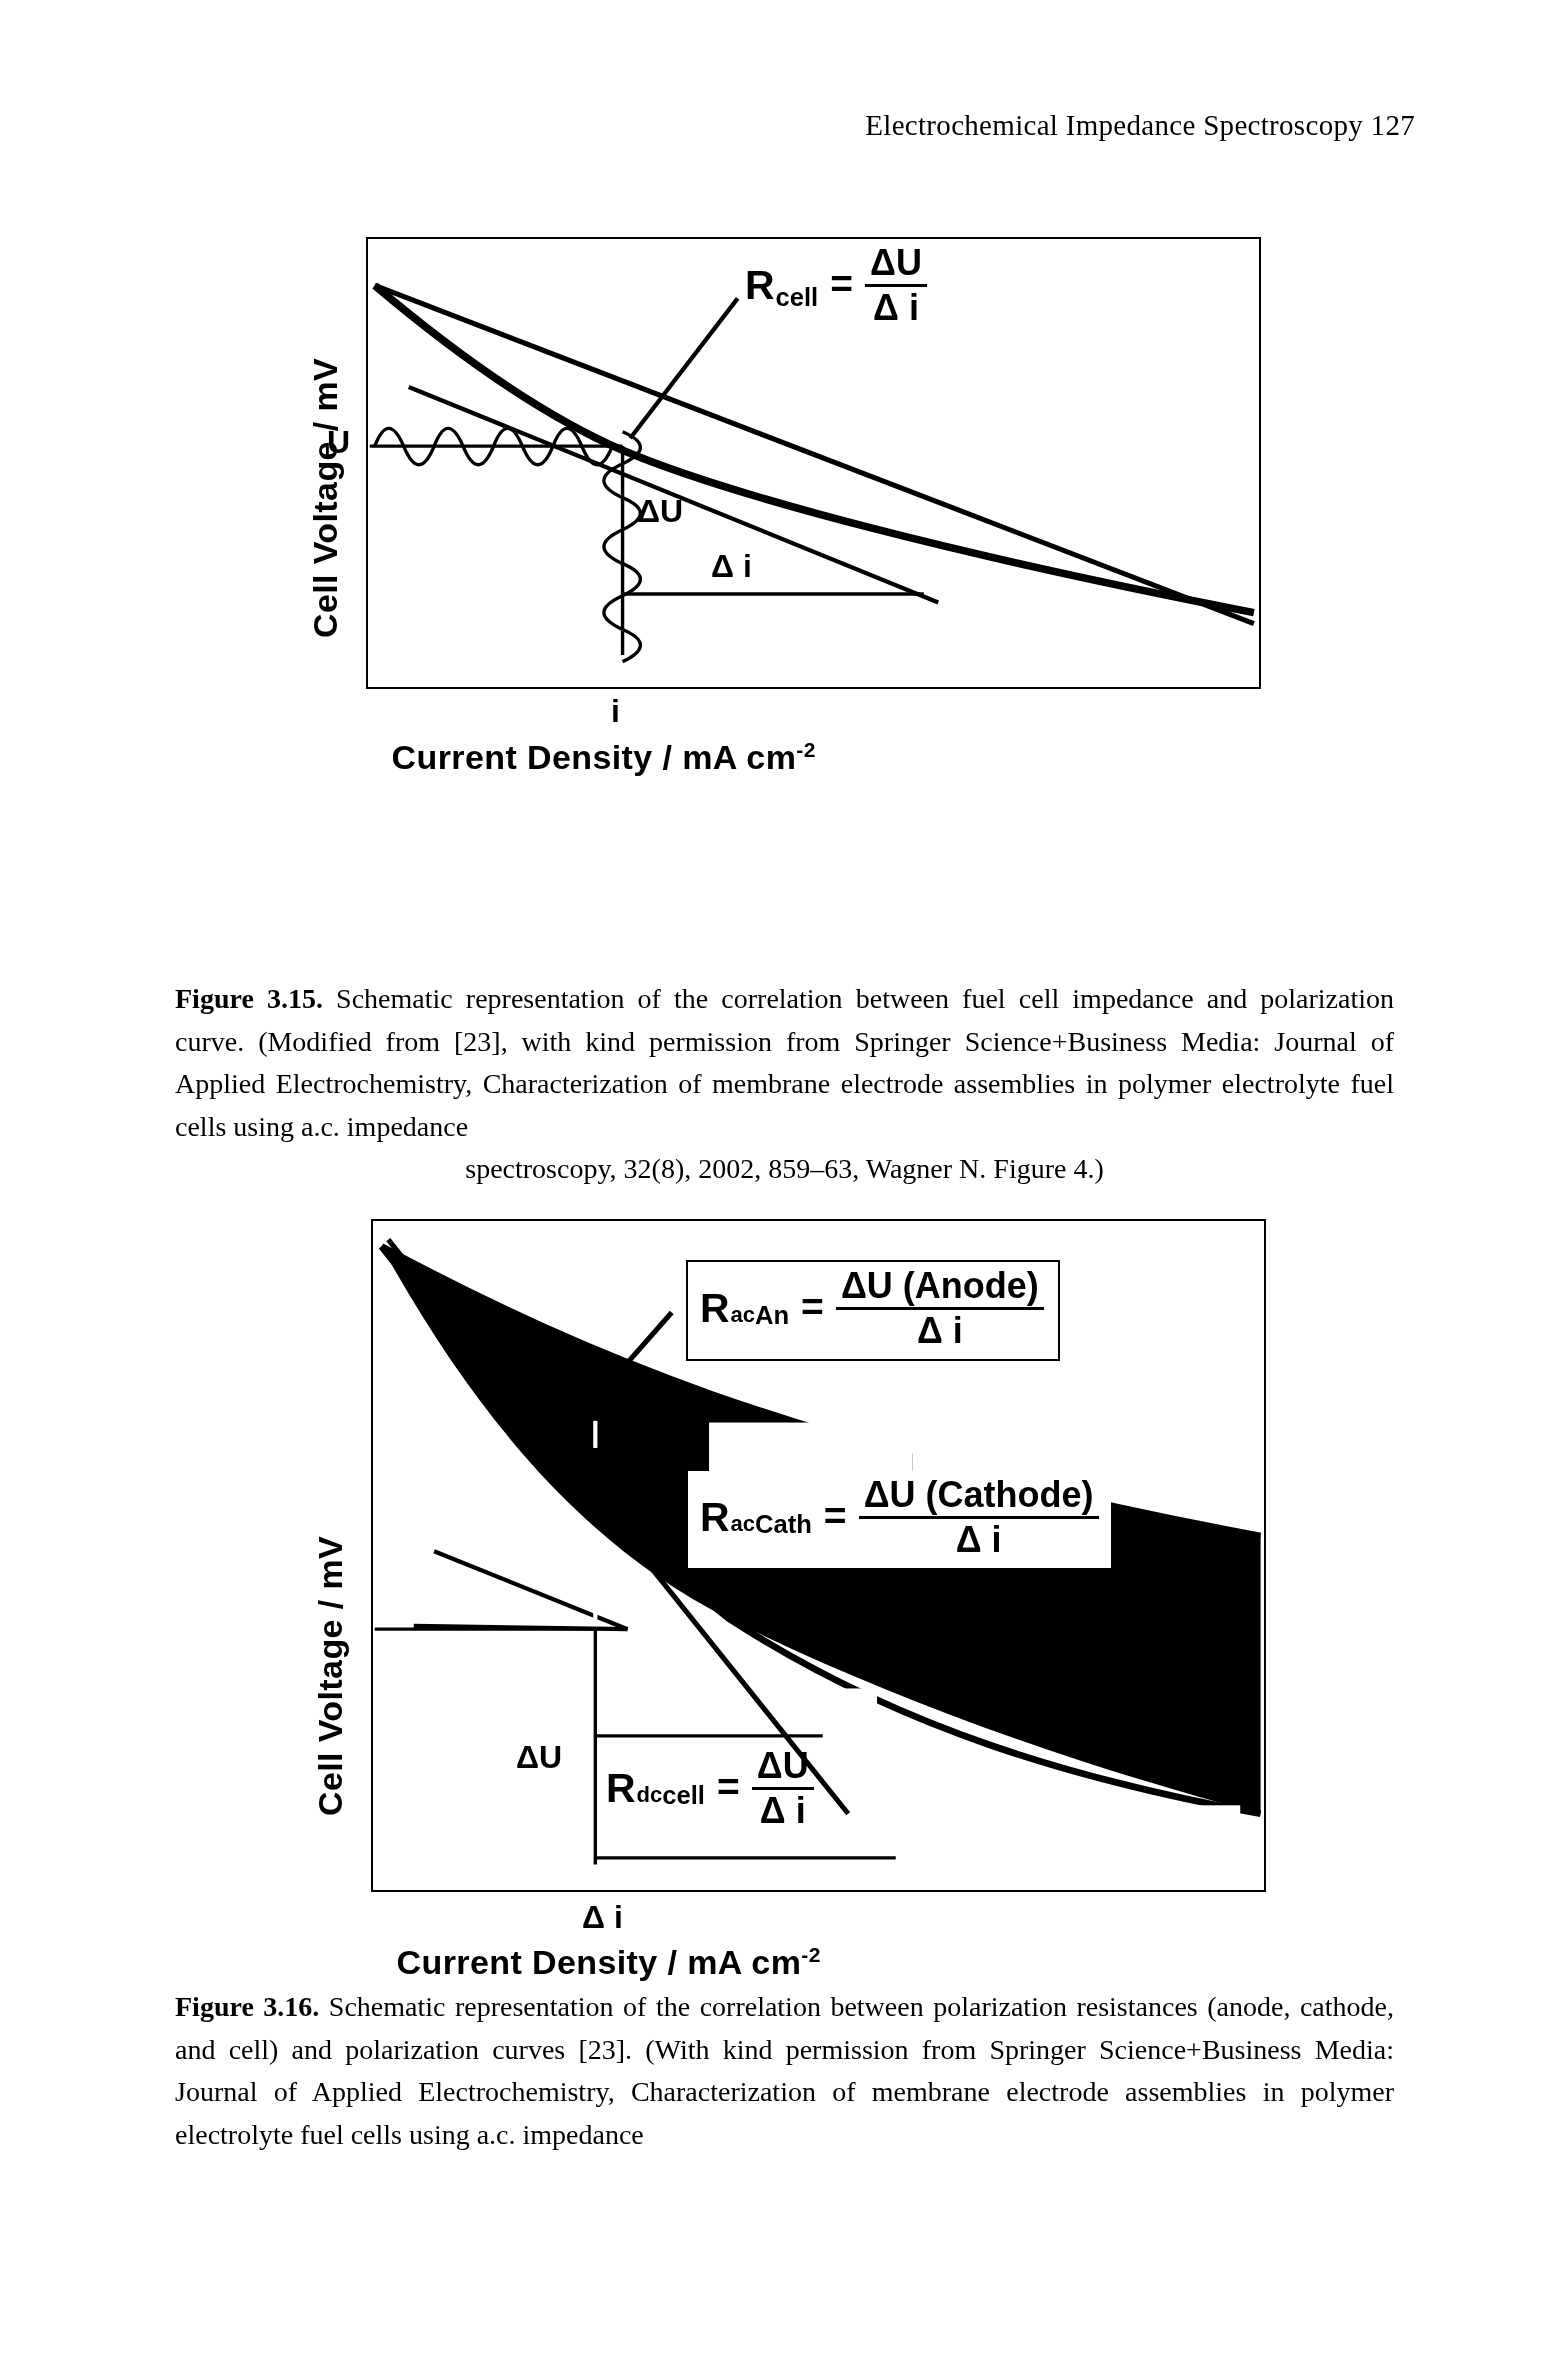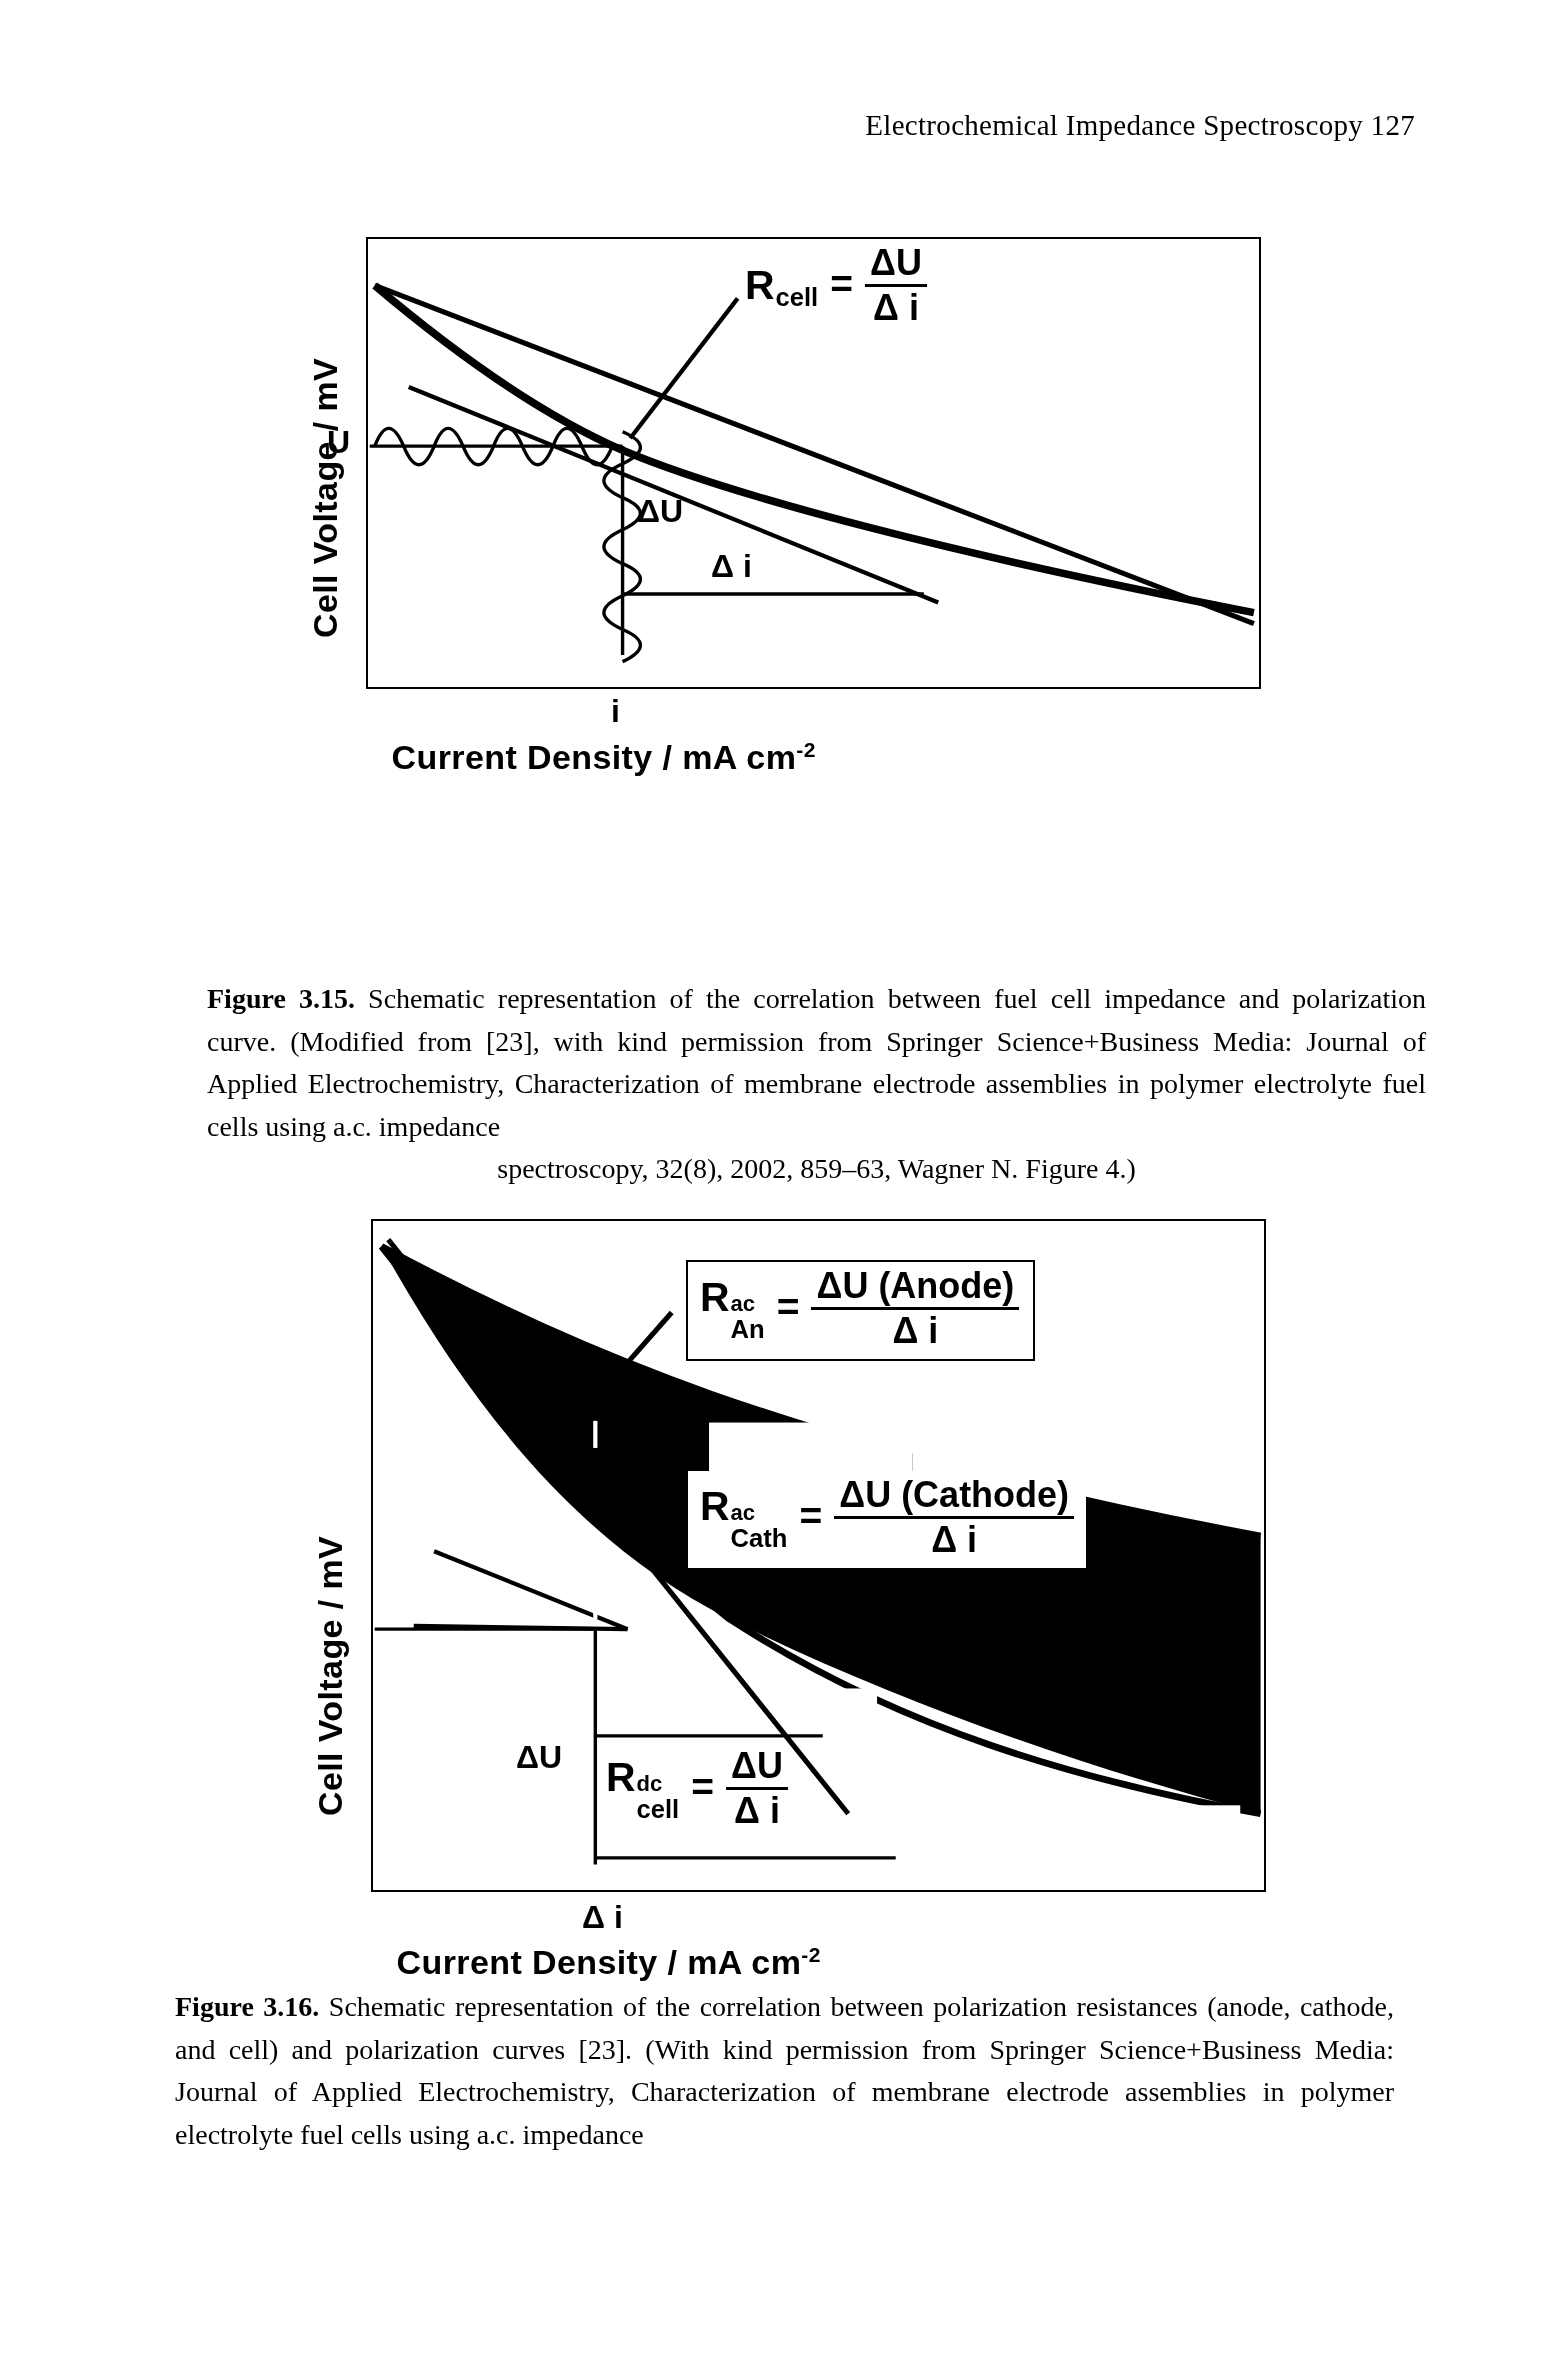--- a/index.html
+++ b/index.html
@@ -110,22 +110,22 @@
   }
   .formula .lhs {
     font-size: 37px;
     display: inline-flex;
     align-items: baseline;
     position: relative;
   }
   .formula .lhs .base { font-size: 41px; }
   .formula .lhs .scripts {
     display: inline-flex;
-    flex-direction: column;
-    align-items: flex-start;
+    flex-direction: row;
+    align-items: center;
     line-height: 1;
     margin-left: 0.9px;
   }
   .formula .lhs .scripts .sup-s { font-size: 22px; margin-bottom: 1.7px; }
   .formula .lhs .scripts .sub-s { font-size: 25.6px; }
   .formula .lhs .single-sub {
     font-size: 25.6px;
     align-self: flex-end;
     margin-left: 0.9px;
     position: relative;
@@ -162,21 +162,21 @@
     position: absolute;
     font-family: "Liberation Serif", serif;
     font-size: 28px;
     line-height: 1.52;
     text-align: justify;
     color: #000;
   }
   .caption .cap-label {
     font-weight: bold;
   }
-  #caption-315 { left: 175px; top: 978px; width: 1219px; margin-left: 32px; }
+  #caption-315 { left: 175px; top: 978px; width: 1219px; }
   #caption-316 { left: 175px; top: 1986px; width: 1219px; }
   .caption p { margin: 0; }
   .caption .lastline { text-align: center; }
 </style>
 </head>
 <body>
 
 <div class="running-head">
   <span>Electrochemical Impedance Spectroscopy</span>
   <span class="pageno">127</span>

